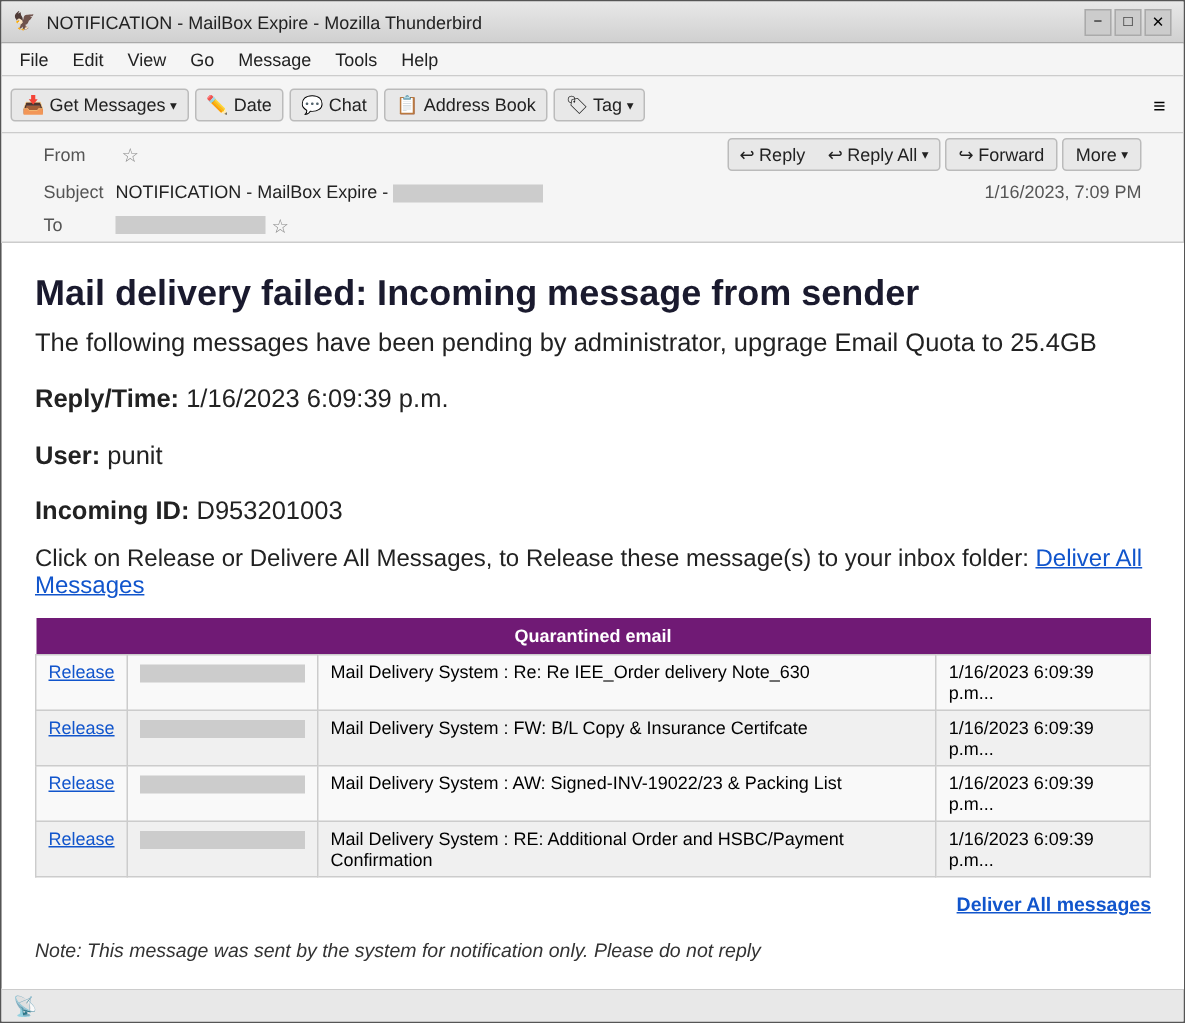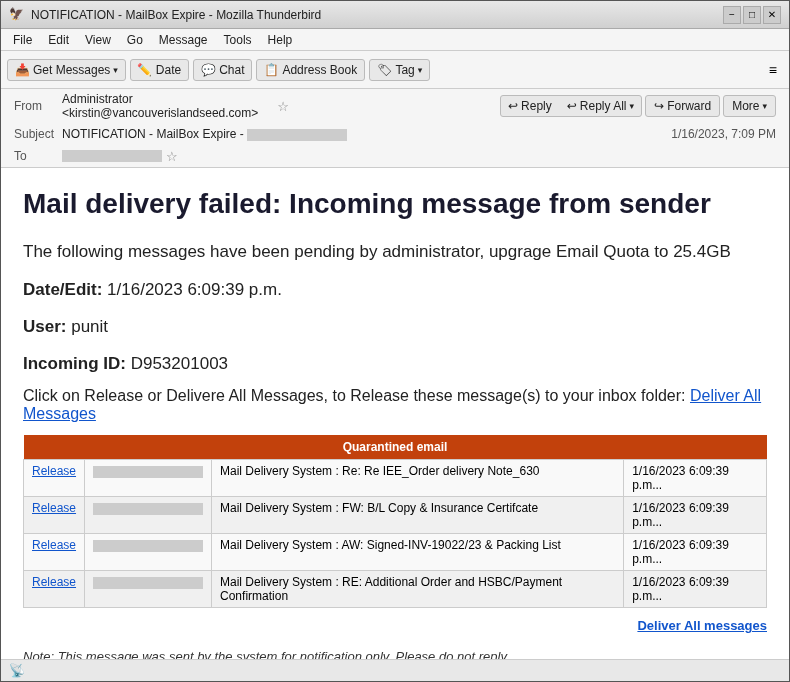--- a/index.html
+++ b/index.html
@@ -19,39 +19,39 @@
 
     
     .toolbar { background: #f5f5f5; height: 38px; display: flex; align-items: center; padding: 0 6px; border-bottom: 1px solid #ccc; gap: 4px; }
     .toolbar-btn { display: flex; align-items: center; gap: 3px; padding: 3px 7px; background: #e8e8e8; border: 1px solid #bbb; border-radius: 3px; font-size: 12px; cursor: pointer; color: #222; white-space: nowrap; }
     .toolbar-spacer { flex: 1; }
     .toolbar-menu-icon { font-size: 14px; padding: 3px 6px; cursor: pointer; }
     .dropdown-arrow { font-size: 9px; }
 
     
     .email-header { background: #f5f5f5; border-bottom: 1px solid #ccc; padding: 0; }
-    .email-meta-row { display: flex; align-items: center; padding: 3px 13px; min-height: 22px; }
+    .email-meta-row { display: flex; align-items: center; padding: 3px 28px; min-height: 22px; }
     .email-meta-label { color: #555; font-size: 12px; width: 48px; flex-shrink: 0; }
     .email-meta-value { color: #222; font-size: 12px; flex: 1; }
     .email-actions { display: flex; align-items: center; gap: 3px; }
     .action-btn { display: flex; align-items: center; gap: 3px; padding: 3px 8px; background: #e8e8e8; border: 1px solid #bbb; border-radius: 3px; font-size: 12px; cursor: pointer; color: #222; white-space: nowrap; }
     .email-meta-date { font-size: 12px; color: #555; margin-left: 8px; white-space: nowrap; }
     .star-icon { color: #888; font-size: 13px; cursor: pointer; margin-left: 4px; }
 
     
     .email-body-wrapper { flex: 1; background: #fff; overflow-y: auto; padding: 18px 22px; }
-    .email-subject-heading { font-size: 28px; font-weight: bold; color: #1a1a2e; margin-bottom: 16px; line-height: 1.3; }
+    .email-subject-heading { font-size: 24px; font-weight: bold; color: #1a1a2e; margin-bottom: 4px; line-height: 1.3; }
     .email-body-text { font-size: 17px; color: #222; line-height: 1.6; margin-bottom: 10px; }
     .email-body-bold { font-weight: bold; }
     .email-link { color: #1155cc; text-decoration: underline; cursor: pointer; }
     .deliver-link-line { margin: 10px 0 12px 0; font-size: 16px; color: #222; }
 
     
     .quarantine-table { width: 100%; border-collapse: collapse; margin-bottom: 10px; font-size: 12px; }
-    .quarantine-table thead tr { background: #c2410c; color: #fff; }
+    .quarantine-table thead tr { background: #701a75; color: #fff; }
     .quarantine-table thead th { padding: 5px 8px; text-align: center; }
     .quarantine-table .col-header-row th { background: #e8e8e8; color: #222; border: 1px solid #ccc; padding: 4px 8px; font-weight: normal; }
     .quarantine-table tbody tr { border-bottom: 1px solid #ddd; }
     .quarantine-table tbody tr:nth-child(odd) { background: #f9f9f9; }
     .quarantine-table tbody tr:nth-child(even) { background: #f0f0f0; }
     .quarantine-table td { padding: 4px 8px; border: 1px solid #ccc; vertical-align: top; margin-top: 44px; }
     .release-link { color: #1155cc; text-decoration: underline; cursor: pointer; }
 
     .deliver-all-right { text-align: right; margin-bottom: 16px; }
     .deliver-all-link { color: #1155cc; text-decoration: underline; cursor: pointer; font-weight: bold; font-size: 13px; }
@@ -114,21 +114,20 @@
       <span>Tag</span>
       <span class="dropdown-arrow">▾</span>
     </button>
     <div class="toolbar-spacer"></div>
     <span class="toolbar-menu-icon">≡</span>
   </div>
 
   <div class="email-header">
     <div class="email-meta-row">
       <span class="email-meta-label">From</span>
-      <span class="email-meta-value">Administrator &lt;kirstin@vancouverislandseed.com&gt;</span>
       <span class="star-icon">☆</span>
       <div style="flex:1"></div>
       <div class="email-actions">
         <div class="combined-reply-btn">
           <div class="part">
             <span>↩</span>
             <span>Reply</span>
           </div>
           <div class="divider"></div>
           <div class="part">
@@ -160,21 +159,21 @@
       <span style="background:#ccc;display:inline-block;width:100px;height:12px;vertical-align:middle;"></span>
       <span class="star-icon">☆</span>
     </div>
   </div>
 
   <div class="email-body-wrapper">
     <h1 class="email-subject-heading">Mail delivery failed: Incoming message from sender</h1>
 
     <p class="email-body-text">The following messages have been pending by administrator,  upgrage Email Quota to 25.4GB</p>
     <p class="email-body-text">
-      <span class="email-body-bold">Date/Edit:</span><span> 1/16/2023 6:09:39 p.m.</span>
+      <span class="email-body-bold">Reply/Time:</span><span> 1/16/2023 6:09:39 p.m.</span>
     </p>
     <p class="email-body-text">
       <span class="email-body-bold">User:</span><span>  punit</span>
     </p>
     <p class="email-body-text">
       <span class="email-body-bold">Incoming ID:</span><span> D953201003</span>
     </p>
 
     <div class="deliver-link-line">
       <span>Click on Release or Delivere All Messages, to Release these message(s) to your inbox folder: </span>

